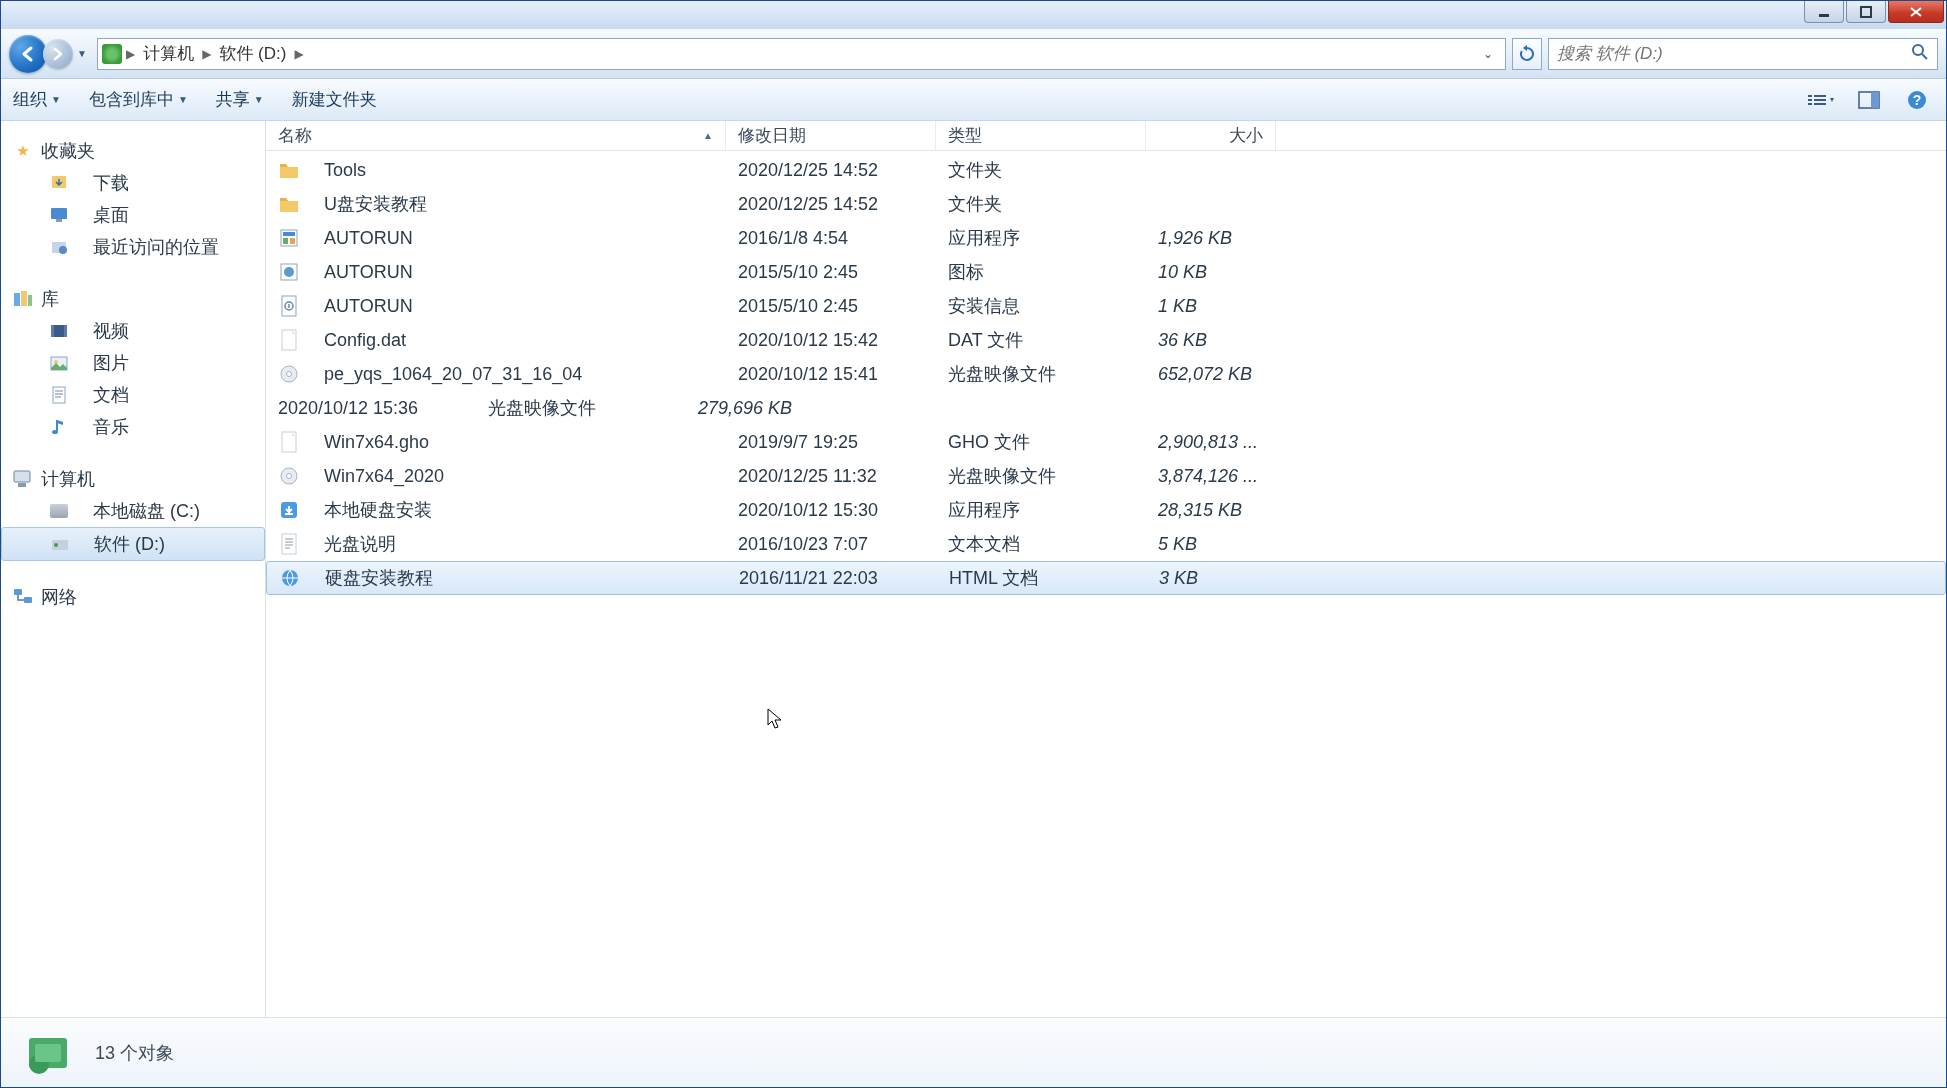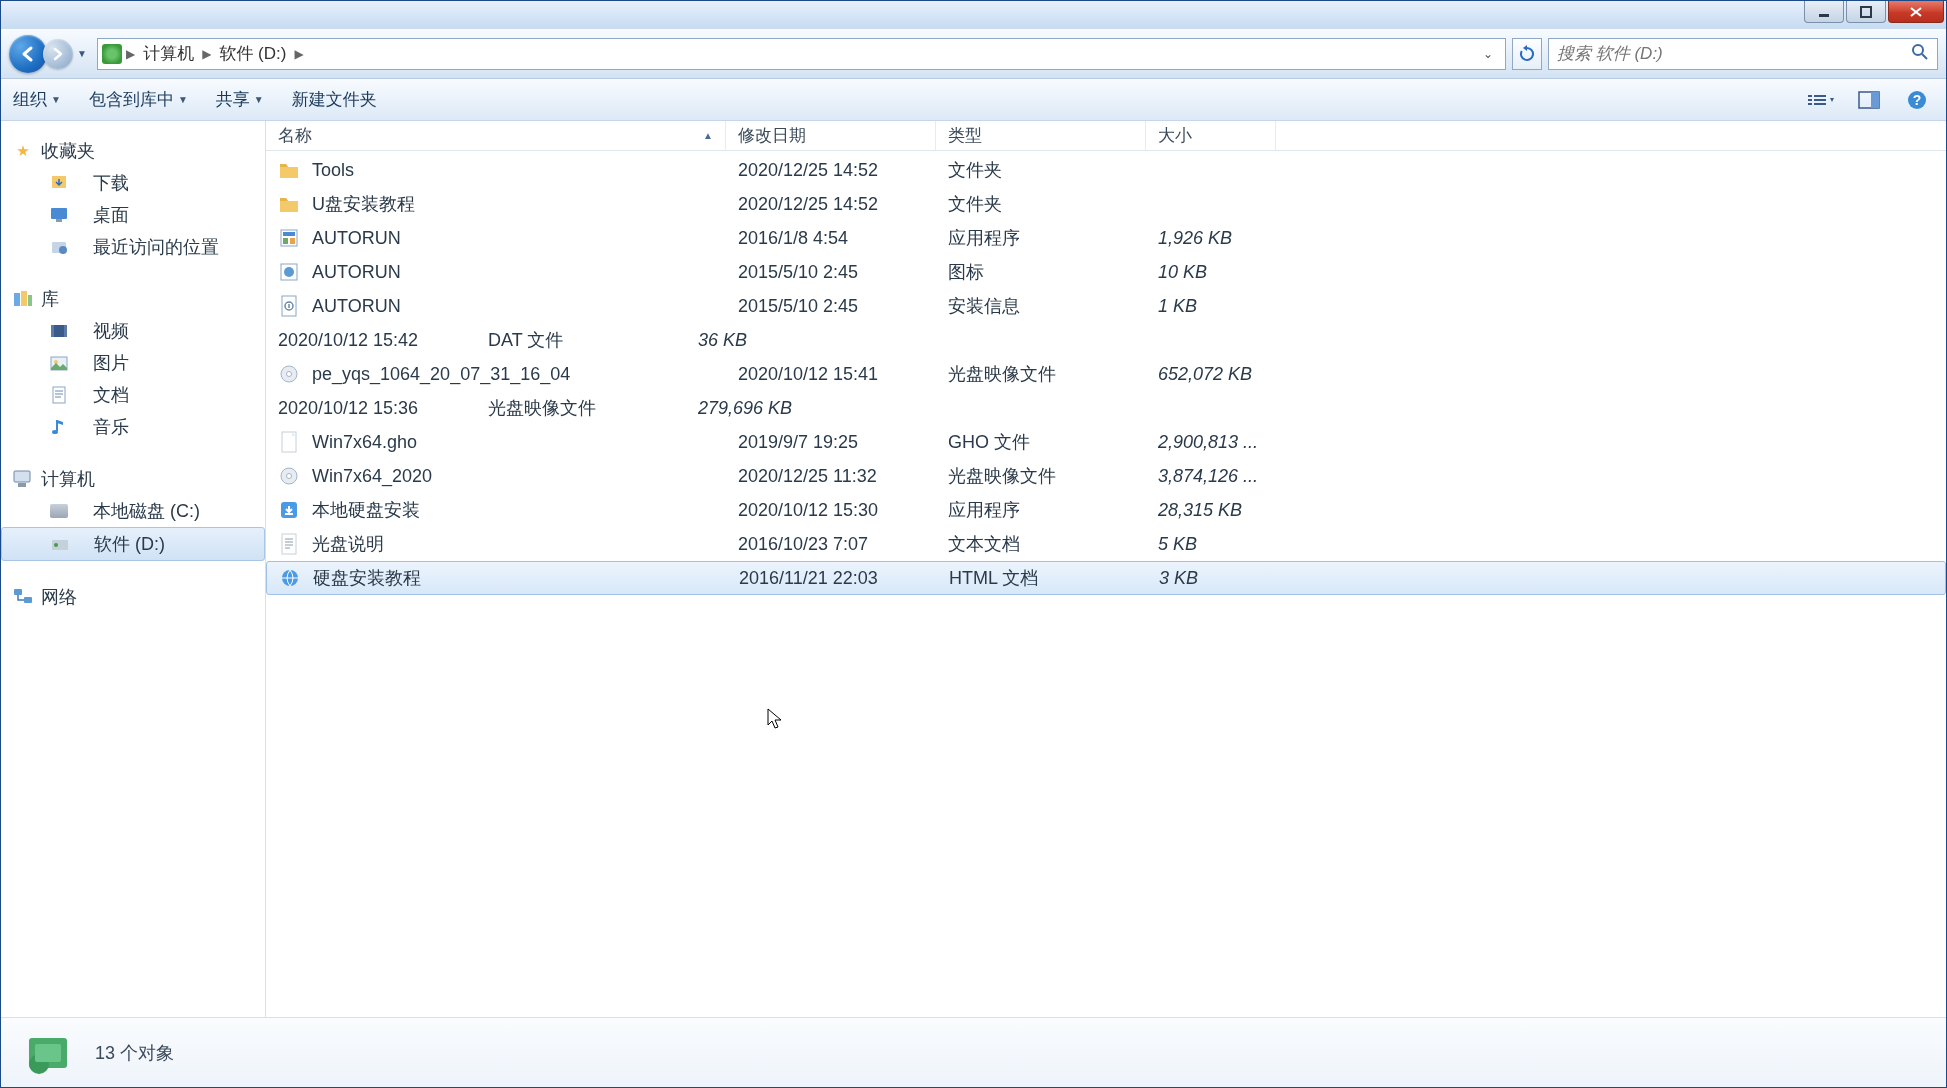--- a/index.html
+++ b/index.html
@@ -220,38 +220,38 @@
   align-items: center;
   height: 30px;
   border-bottom: 1px solid #e0e6ee;
   font-size: 17px;
   color: #3a4a5a;
 }
 .col { padding: 0 12px; border-right: 1px solid #e8ecf2; height: 100%; display: flex; align-items: center; }
 .col-name { width: 460px; gap: 4px; }
 .col-date { width: 210px; }
 .col-type { width: 210px; }
-.col-size { width: 130px; justify-content: flex-start; }
+.col-size { width: 130px; justify-content: flex-end; }
 .sort-up { font-size: 10px; color: #4a6a9a; margin-left: auto; }
 .file-list { flex: 1; overflow-y: auto; padding: 2px 0; }
 .file-row {
   display: flex;
   align-items: center;
   height: 34px;
   font-size: 18px;
   color: #2a3a4a;
   cursor: pointer;
 }
 .file-row.selected {
   background: linear-gradient(to bottom, #ecf4fc, #d8e8f8);
   border: 1px solid #a0c0e5;
   border-radius: 3px;
 }
 .cell { padding: 0 12px; }
-.cell-name { width: 460px; display: flex; align-items: center; gap: 12px; }
+.cell-name { width: 460px; display: flex; align-items: center; gap: 24px; }
 .cell-date { width: 210px; }
 .cell-type { width: 210px; }
 .cell-size { width: 130px; text-align: left; font-style: italic; }
 .file-ico {
   width: 22px;
   height: 22px;
   display: flex;
   align-items: center;
   justify-content: center;
 }
@@ -618,20 +618,29 @@
                   <path d="M9 9 L9 13 M9 7 L9 7.5" stroke="#6a8aaa" stroke-width="1.5"></path>
                 </svg>
               </span>
               <span>AUTORUN</span>
             </div>
             <div class="cell cell-date">2015/5/10 2:45</div>
             <div class="cell cell-type">安装信息</div>
             <div class="cell cell-size">1 KB</div>
           </div>
           <div class="file-row">
+            <div class="cell cell-name">
+              <span class="file-ico">
+                <svg width="18" height="22">
+                  <rect x="2" y="1" width="14" height="20" fill="#fff" stroke="#c5d0da"></rect>
+                  <path d="M12 1 L16 5 L12 5 Z" fill="#e5ecf5"></path>
+                </svg>
+              </span>
+              <span>Config.dat</span>
+            </div>
             <div class="cell cell-date">2020/10/12 15:42</div>
             <div class="cell cell-type">DAT 文件</div>
             <div class="cell cell-size">36 KB</div>
           </div>
           <div class="file-row">
             <div class="cell cell-name">
               <span class="file-ico">
                 <svg width="20" height="20">
                   <circle cx="10" cy="10" r="8" fill="#e8ecf2" stroke="#a5b5c5"></circle>
                   <circle cx="10" cy="10" r="2.5" fill="#fff" stroke="#a5b5c5"></circle>

